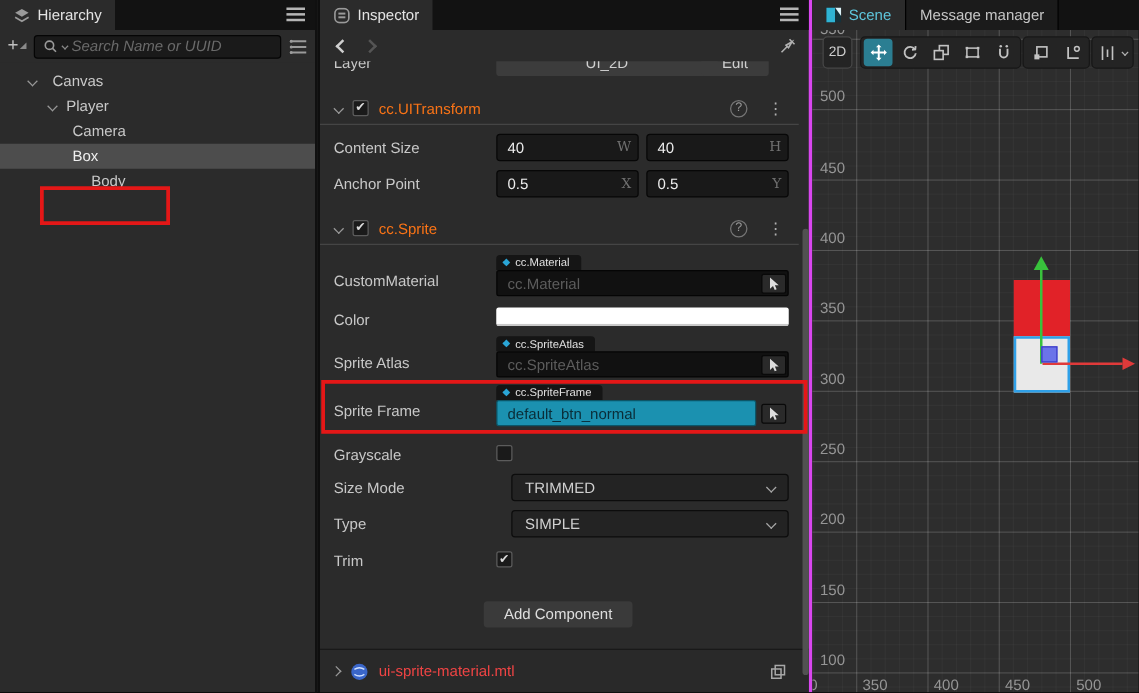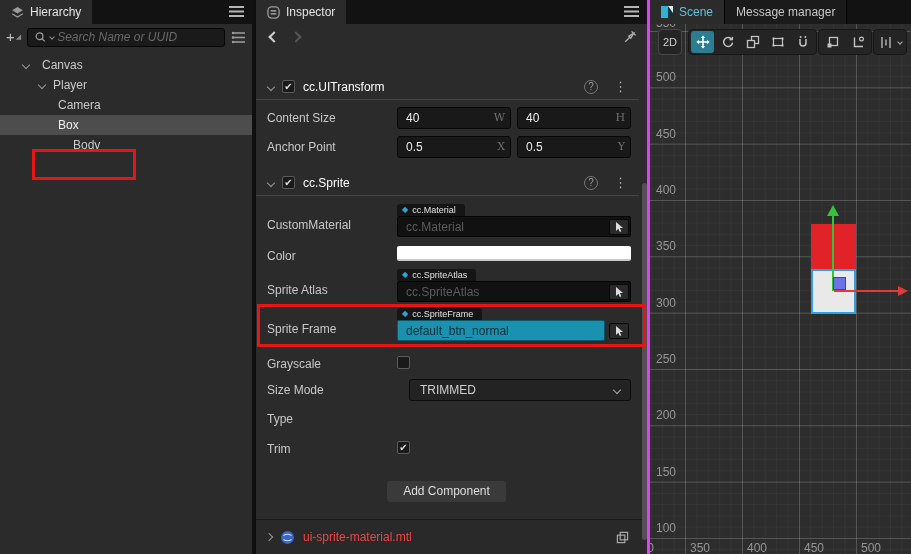--- a/index.html
+++ b/index.html
@@ -47,21 +47,21 @@
   .i-nav .chev { margin-left:14px; }
   .pin { margin-left:auto; margin-right:10px; }
   .layer-clip { position:absolute; top:49px; left:0; right:16px; height:12px; overflow:hidden; }
   .layer-inner { position:absolute; top:-10px; left:0; right:0; height:22px; }
   .drop-sm { position:absolute; left:141px; right:57px; top:0; height:22px; background:#3c3c3c;
              border-radius:3px; text-align:center; color:#d0d0d0; line-height:22px; }
   .edit-btn { position:absolute; right:0; top:0; width:54px; height:22px; background:#3c3c3c;
               border-radius:3px; text-align:center; color:#d0d0d0; line-height:22px; }
   .sec { position:absolute; left:0; right:8px; height:26px; border-bottom:1px solid #454545;
          display:flex; align-items:center; gap:8px; padding-left:12px; }
-  .sec-title { color:#ffffff; }
+  .sec-title { color:#f97316; }
   .help { margin-left:auto; width:14px; height:14px; border:1px solid #757575; border-radius:50%;
           color:#9a9a9a; font-size:10px; display:flex; align-items:center; justify-content:center; margin-right:8px; }
   .kebab { color:#b0b0b0; margin-right:12px; font-size:13px; letter-spacing:0; }
   .cbx { width:13px; height:13px; background:#1a1a1a; border:1px solid #5c5c5c; border-radius:2px;
          color:#dcdcdc; font-size:10px; line-height:11px; text-align:center; flex:0 0 13px; }
   .irow { position:absolute; left:0; right:16px; height:22px; }
   .ilabel { position:absolute; left:11px; top:4px; color:#c8c8c8; }
   .ifields { position:absolute; left:141px; right:0; top:0; bottom:0; display:flex; gap:6px; }
   .ifield { flex:1; background:#191919; border:1px solid #070707; border-radius:3px; position:relative;
             display:flex; align-items:center; padding:0 18px 0 8px; color:#ededed; }
@@ -235,20 +235,27 @@
         <svg width="14" height="14" viewBox="0 0 14 14">
             <g stroke="#b0b0b0" stroke-width="1.3" fill="none">
               <path d="M8.6 1.4 L12.6 5.4"></path>
               <path d="M10.6 3.4 L7.8 8.2 L5.8 6.2 L10.6 3.4Z"></path>
               <path d="M6.8 7.2 L2.2 11.8"></path>
             </g>
           </svg>
       </span>
     </div>
 
+    <div class="layer-clip">
+      <div class="layer-inner">
+        <span class="ilabel">Layer</span>
+        <div class="drop-sm">UI_2D</div>
+        <div class="edit-btn" style="right:16px">Edit</div>
+      </div>
+    </div>
 
     <div class="sec" style="top:74px">
       <span class="chev down" style="color:#9a9a9a"></span>
       <span class="cbx"><span>✔</span></span>
       <span class="sec-title">cc.UITransform</span>
       <span class="help">?</span>
       <span class="kebab">⋮</span>
     </div>
     <div class="irow" style="top:107px">
       <span class="ilabel">Content Size</span>
@@ -346,20 +353,24 @@
     <div class="irow" style="top:379px">
       <span class="ilabel">Size Mode</span>
     </div>
     <div class="dropdown" style="top:379px">
       <span>TRIMMED</span>
       <span class="chev down"></span>
     </div>
 
     <div class="irow" style="top:408px">
       <span class="ilabel">Type</span>
+    </div>
+    <div class="dropdown" style="top:408px">
+      <span>SIMPLE</span>
+      <span class="chev down"></span>
     </div>
 
     <div class="irow" style="top:438px">
       <span class="ilabel">Trim</span>
       <span class="cbx" style="position:absolute;left:141px;top:3px"><span>✔</span></span>
     </div>
 
     <div class="addcomp">Add Component</div>
 
     <div class="ifooter">

